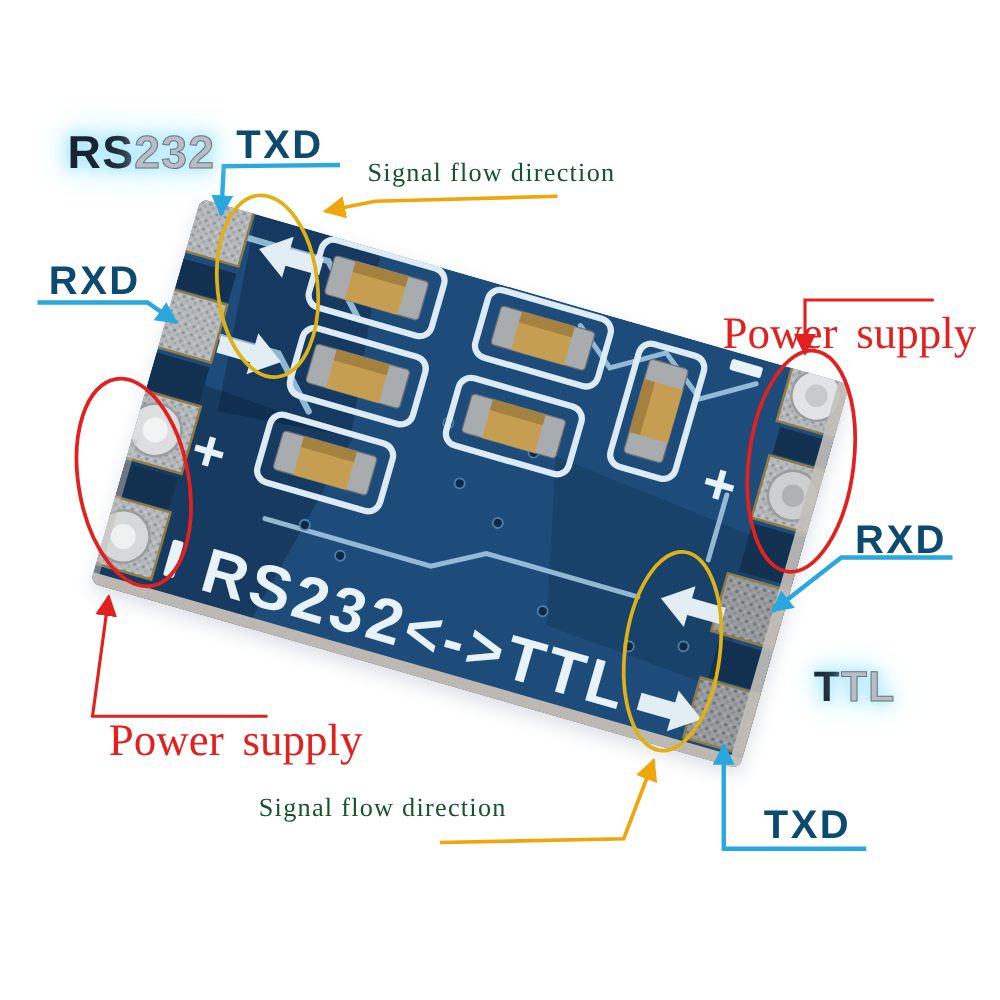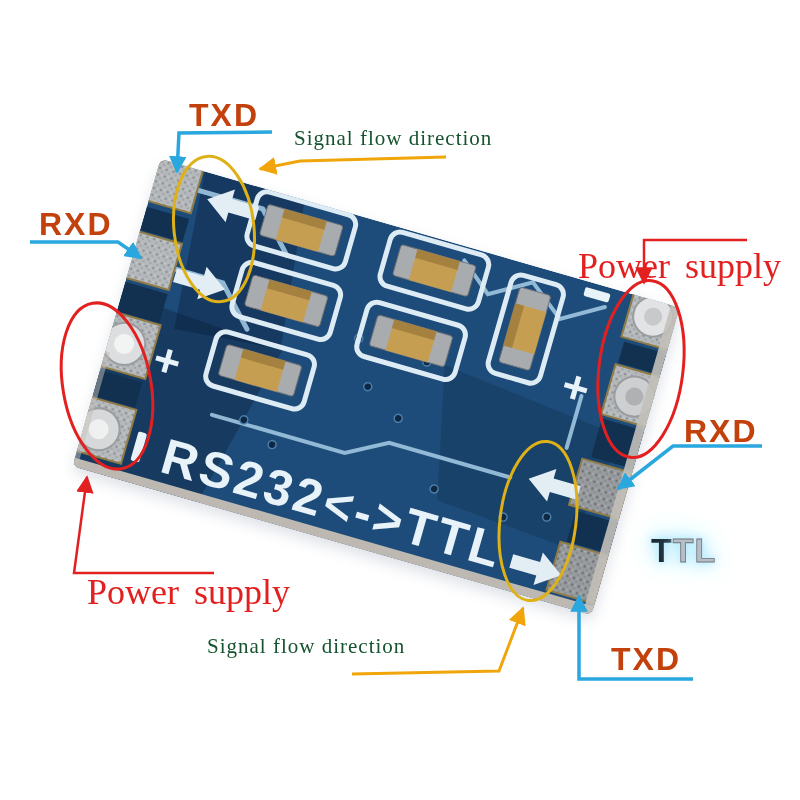--- a/index.html
+++ b/index.html
@@ -10,21 +10,21 @@
   
   .board {
     position:absolute; left:106px; top:227px; width:540px; height:320px;
     transform:rotate(16deg); transform-origin:center center;
     border-radius:7px; overflow:hidden;
     box-shadow:2px 6px 14px rgba(70,90,120,0.18);
   }
   .board svg { display:block; }
   
   .lbl { position:absolute; line-height:1; white-space:nowrap; }
-  .cyan-label { color:#c2410c; font-weight:bold; font-size:32px; letter-spacing:2px; }
+  .cyan-label { color:#0c4a6e; font-weight:bold; font-size:32px; letter-spacing:2px; }
   .orange-label { color:#14532d; font-family:"Liberation Serif", serif; font-size:21px; letter-spacing:1px; }
   .red-label { color:#E32020; font-family:"Liberation Serif", serif; font-size:36px; word-spacing:6px;margin-top:44px; }
   .glow-label {
     font-weight:bold; letter-spacing:1px;
     text-shadow:0 0 5px #c4eeff, 0 0 12px #8fdffb, 0 0 24px #9fe5ff, 0 0 34px #bdecff;
   }
   .glow-rs232 { font-size:37px; }
   .glow-ttl { font-size:34px; }
   .glow-dark { color:#182430; }
   .glow-light { color:#b8bec6; -webkit-text-stroke:0.8px #6d747c; }
@@ -200,20 +200,23 @@
 
     <polyline points="747,240 644,240 644,283" fill="none" stroke="#E32020" stroke-width="2.5" marker-end="url(#ah-red)"></polyline>
     <polyline points="214,573 74,573 87,477" fill="none" stroke="#E32020" stroke-width="2.5" marker-end="url(#ah-red)"></polyline>
 
     <ellipse cx="214" cy="229" rx="40" ry="73" transform="rotate(-6 214 229)" fill="none" stroke="#DDB117" stroke-width="3"></ellipse>
     <ellipse cx="538" cy="521" rx="38" ry="80" transform="rotate(7 538 521)" fill="none" stroke="#DDB117" stroke-width="3"></ellipse>
     <ellipse cx="107" cy="386" rx="44" ry="84" transform="rotate(-10 107 386)" fill="none" stroke="#E32020" stroke-width="3"></ellipse>
     <ellipse cx="641" cy="369" rx="42" ry="89" transform="rotate(7 641 369)" fill="none" stroke="#E32020" stroke-width="3"></ellipse>
   </svg>
 
+  <div class="lbl glow-label glow-rs232" style="left:54px; top:103px;">
+    <span class="glow-dark">RS</span><span class="glow-light">232</span>
+  </div>
 
   <div class="lbl cyan-label" style="left:189px; top:99px;">TXD</div>
   <div class="lbl orange-label" style="left:294px; top:128px;">Signal flow direction</div>
   <div class="lbl red-label" style="left:578px; top:204px;">Power supply</div>
   <div class="lbl cyan-label" style="left:39px; top:208px;">RXD</div>
   <div class="lbl cyan-label" style="left:684px; top:415px;">RXD</div>
 
   <div class="lbl glow-label glow-ttl" style="left:651px; top:533px;text-align:center;">
     <span class="glow-dark">T</span><span class="glow-light">TL</span>
   </div>

